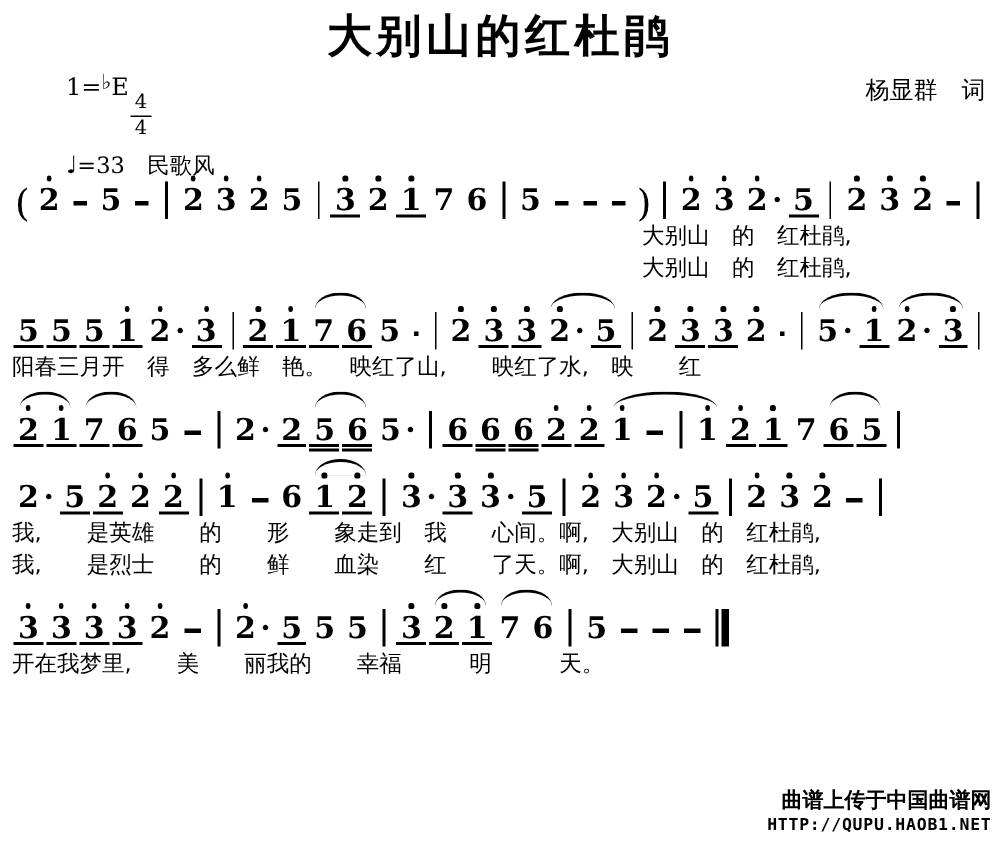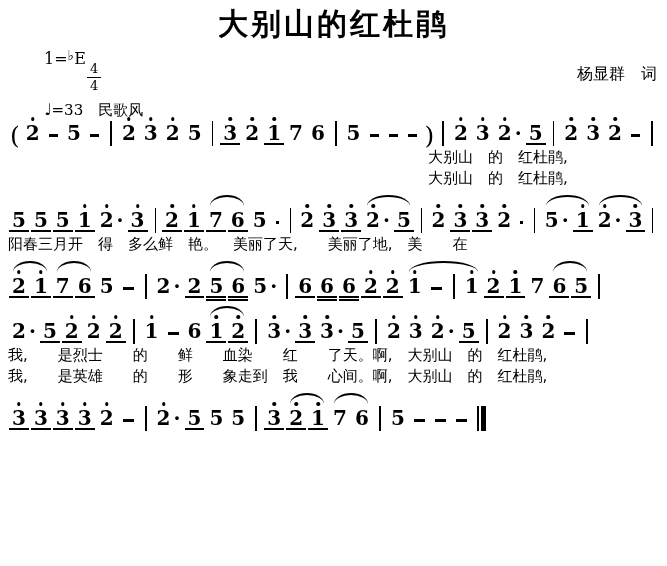--- a/index.html
+++ b/index.html
@@ -7,21 +7,21 @@
   .page{position:relative;width:651px;height:554px;padding:2px 8px;}
   .title{text-align:center;font-size:30px;font-weight:bold;letter-spacing:3px;margin-top:2px;}
   .meta{position:relative;height:56px;margin-top:2px;margin-left:36px;}
   .keysig{font-family:"DejaVu Serif",serif;font-size:16px;}
   .flat{font-family:"DejaVu Sans",sans-serif;vertical-align:4px;font-size:14px;}
   .frac{display:inline-flex;flex-direction:column;text-align:center;font-size:13px;line-height:1.1;vertical-align:-9px;margin-left:1px;}
   .fn{border-bottom:1.5px solid #000;padding:0 3px 1px;}
   .fd{padding-top:1px;}
   .tempo{font-size:15px;margin-top:6px;font-family:"DejaVu Serif",serif;}
   .tempo .nq{font-family:"DejaVu Sans",sans-serif;font-size:16px;}
-  .credits{position:absolute;right:2px;top:14px;text-align:right;font-size:16px;line-height:1.6;}
+  .credits{position:absolute;right:2px;top:0;text-align:right;font-size:16px;line-height:1.6;}
   .score{margin-top:2px;}
   .score-line{margin-bottom:3px;}
   .music-line{position:relative;display:flex;align-items:flex-end;padding-top:13px;height:42px;box-sizing:border-box;}
   .tok{font-family:"DejaVu Serif",serif;font-weight:bold;font-size:20px;line-height:20px;margin:0 3px;white-space:nowrap;}
   .dw{position:relative;display:inline-block;padding:0 1px 4px;}
   .u1::after,.u2::after{content:"";position:absolute;left:-2px;right:-2px;bottom:2px;height:2px;background:#000;}
   .u2::before{content:"";position:absolute;left:-2px;right:-2px;bottom:-1px;height:2px;background:#000;}
   .hd{position:absolute;top:-6px;left:50%;transform:translateX(-50%);width:3.5px;height:3.5px;border-radius:50%;background:#000;}
   .adot{display:inline-block;margin-left:2px;}
   .bar{width:2px;height:25px;background:#000;margin:0 6px 1px;}
@@ -124,21 +124,21 @@
           <span class="tok note"><span class="dw">5</span><span class="adot">·</span></span>
           <span class="tok note"><span class="dw u1"><span class="hd"></span>1</span></span>
           <span class="tok note"><span class="dw"><span class="hd"></span>2</span><span class="adot">·</span></span>
           <span class="tok note"><span class="dw u1"><span class="hd"></span>3</span></span>
           <span class="bar"></span>
           <div class="arc" style="left: 202px; width: 34px;"></div>
           <div class="arc" style="left: 359px; width: 43px;"></div>
           <div class="arc" style="left: 538px; width: 43px;"></div>
           <div class="arc" style="left: 591px; width: 43px;"></div>
         </div>
-        <div class="lyr">阳春三月开　得　多么鲜　艳。　美丽了天,　　美丽了地,　美　　在</div>
+        <div class="lyr">阳春三月开　得　多么鲜　艳。　映红了山,　　映红了水,　映　　红</div>
       </div>
       <div class="score-line">
         <div class="music-line">
           <span class="tok note"><span class="dw u1"><span class="hd"></span>2</span></span>
           <span class="tok note"><span class="dw u1"><span class="hd"></span>1</span></span>
           <span class="tok note"><span class="dw u1">7</span></span>
           <span class="tok note"><span class="dw u1">6</span></span>
           <span class="tok note"><span class="dw">5</span></span>
           <span class="dash"></span>
           <span class="bar"></span>
@@ -194,22 +194,22 @@
           <span class="tok note"><span class="dw"><span class="hd"></span>2</span><span class="adot">·</span></span>
           <span class="tok note"><span class="dw u1">5</span></span>
           <span class="bar"></span>
           <span class="tok note"><span class="dw"><span class="hd"></span>2</span></span>
           <span class="tok note"><span class="dw"><span class="hd"></span>3</span></span>
           <span class="tok note"><span class="dw"><span class="hd"></span>2</span></span>
           <span class="dash"></span>
           <span class="bar"></span>
           <div class="arc" style="left: 202px; width: 34px;"></div>
         </div>
+        <div class="lyr">我,　　是英雄　　的　　形　　象走到　我　　心间。啊,　大别山　的　红杜鹃,</div>
         <div class="lyr">我,　　是烈士　　的　　鲜　　血染　　红　　了天。啊,　大别山　的　红杜鹃,</div>
-        <div class="lyr">我,　　是英雄　　的　　形　　象走到　我　　心间。啊,　大别山　的　红杜鹃,</div>
       </div>
       <div class="score-line">
         <div class="music-line">
           <span class="tok note"><span class="dw u1"><span class="hd"></span>3</span></span>
           <span class="tok note"><span class="dw u1"><span class="hd"></span>3</span></span>
           <span class="tok note"><span class="dw u1"><span class="hd"></span>3</span></span>
           <span class="tok note"><span class="dw u1"><span class="hd"></span>3</span></span>
           <span class="tok note"><span class="dw"><span class="hd"></span>2</span></span>
           <span class="dash"></span>
           <span class="bar"></span>
@@ -228,16 +228,21 @@
           <span class="dash"></span>
           <span class="dash"></span>
           <span class="dash"></span>
           <span class="endb">
             <i class="ethin"></i>
             <i class="ethick"></i>
           </span>
           <div class="arc" style="left: 282px; width: 34px;"></div>
           <div class="arc" style="left: 326px; width: 34px;"></div>
         </div>
+        <div class="lyr">开在我梦里,　　美　　丽我的　　幸福　　　明　　　天。</div>
       </div>
     </div>
 
+  <div class="footer">
+    <div class="fname">曲谱上传于中国曲谱网</div>
+    <div class="furl">HTTP://QUPU.HAOB1.NET</div>
+  </div>
 </div>
 
 </body></html>

